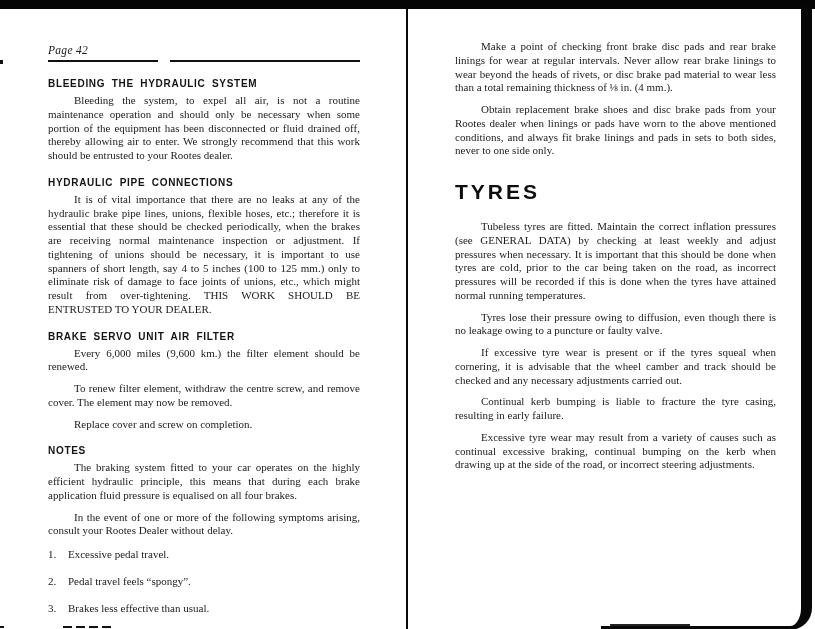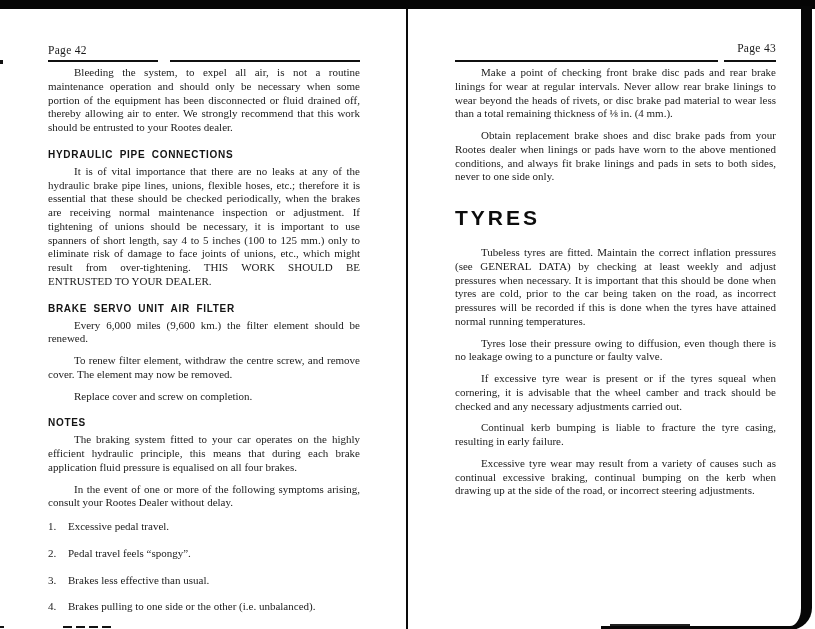--- a/index.html
+++ b/index.html
@@ -29,21 +29,21 @@
   .art-4{left:610px;top:624px;width:80px;height:2px;background:#222;}
 
   
   .page{position:absolute;top:40px;}
   .page-left{left:48px;width:312px;}
   .page-right{left:455px;width:321px;}
 
   
   .page-header{position:relative;height:24px;margin-bottom:2px;}
   .page-num{
-    font-size:11.5px;color:#191919;
+    font-style:italic;font-size:11.5px;color:#191919;
     font-family:"Liberation Serif", serif;letter-spacing:.3px;
   }
   .page-num.right{position:absolute;right:0;top:2px;}
   .hrule{position:absolute;height:2px;background:#101010;top:20px;}
   .rule-l1{left:0;width:110px;}
   .rule-l2{left:122px;width:190px;}
   .rule-r1{left:0;width:263px;}
   .rule-r2{right:0;width:52px;}
 
   
@@ -79,20 +79,21 @@
   <div class="artifact art-4"></div>
 
   <div class="page page-left">
     <div class="page-header">
       <span class="page-num">Page 42</span>
       <div class="hrule rule-l1"></div>
       <div class="hrule rule-l2"></div>
     </div>
 
     <div class="copy">
+      <div class="section-heading">BLEEDING THE HYDRAULIC SYSTEM</div>
       <p>Bleeding the system, to expel all air, is not a routine maintenance operation and should only be necessary when some portion of the equipment has been disconnected or fluid drained off, thereby allowing air to enter.  We strongly recommend that this work should be entrusted to your Rootes dealer.</p>
 
       <div class="section-heading">HYDRAULIC PIPE CONNECTIONS</div>
       <p>It is of vital importance that there are no leaks at any of the hydraulic brake pipe lines, unions, flexible hoses, etc.; therefore it is essential that these should be checked periodically, when the brakes are receiving normal maintenance inspection or adjustment.  If tightening of unions should be necessary, it is important to use spanners of short length, say 4 to 5 inches (100 to 125 mm.) only to eliminate risk of damage to face joints of unions, etc., which might result from over-tightening.  THIS WORK SHOULD BE ENTRUSTED TO YOUR DEALER.</p>
 
       <div class="section-heading">BRAKE SERVO UNIT AIR FILTER</div>
       <p>Every 6,000 miles (9,600 km.) the filter element should be renewed.</p>
       <p>To renew filter element, withdraw the centre screw, and remove cover.  The element may now be removed.</p>
       <p>Replace cover and screw on completion.</p>
 
@@ -115,25 +116,20 @@
         </div>
         <div class="num-item">
           <span class="num">4.</span>
           <span>Brakes pulling to one side or the other (i.e. unbalanced).</span>
         </div>
       </div>
     </div>
   </div>
 
   <div class="page page-right">
-    <div class="page-header">
-      <span class="page-num right">Page 43</span>
-      <div class="hrule rule-r1"></div>
-      <div class="hrule rule-r2"></div>
-    </div>
 
     <div class="copy">
       <p>Make a point of checking front brake disc pads and rear brake linings for wear at regular intervals.  Never allow rear brake linings to wear beyond the heads of rivets, or disc brake pad material to wear less than a total remaining thickness of ⅛ in. (4 mm.).</p>
       <p>Obtain replacement brake shoes and disc brake pads from your Rootes dealer when linings or pads have worn to the above mentioned conditions, and always fit brake linings and pads in sets to both sides, never to one side only.</p>
 
       <div class="tyres-heading">TYRES</div>
 
       <p>Tubeless tyres are fitted.  Maintain the correct inflation pressures (see GENERAL DATA) by checking at least weekly and adjust pressures when necessary.  It is important that this should be done when tyres are cold, prior to the car being taken on the road, as incorrect pressures will be recorded if this is done when the tyres have attained normal running temperatures.</p>
       <p>Tyres lose their pressure owing to diffusion, even though there is no leakage owing to a puncture or faulty valve.</p>
       <p>If excessive tyre wear is present or if the tyres squeal when cornering, it is advisable that the wheel camber and track should be checked and any necessary adjustments carried out.</p>

